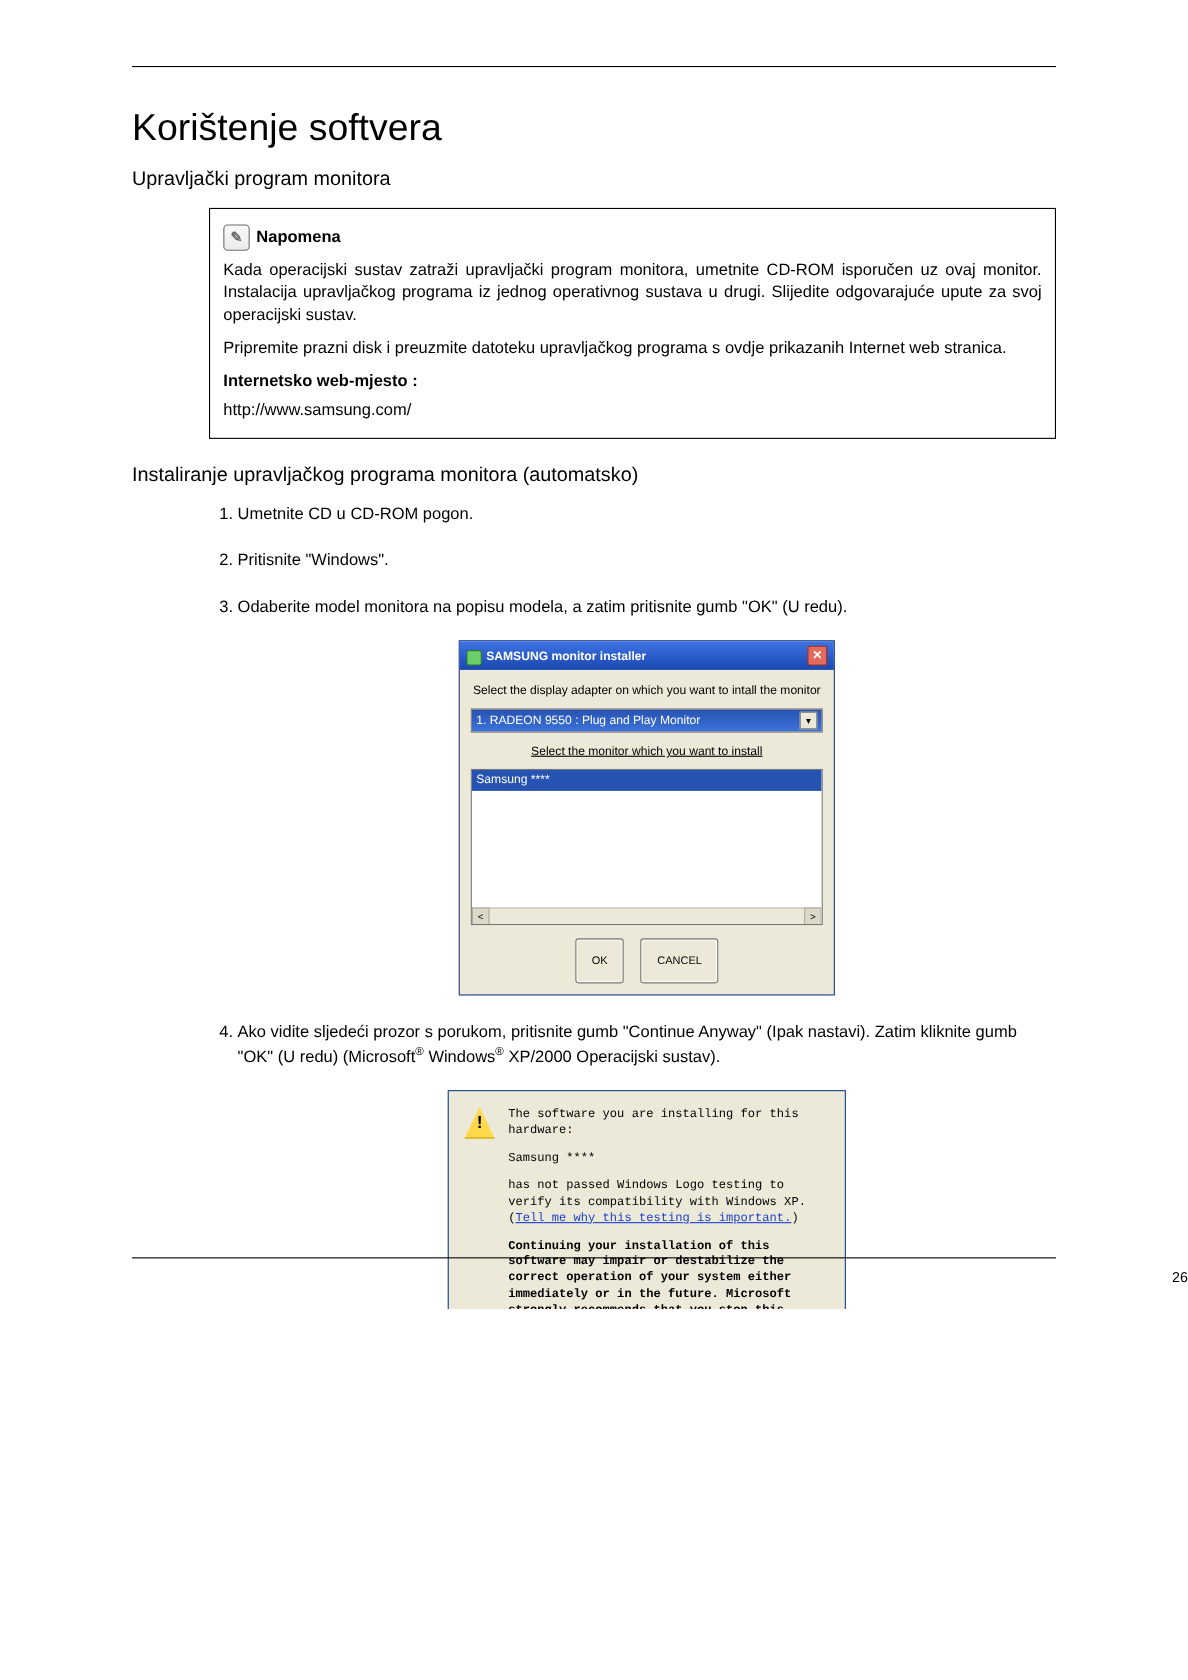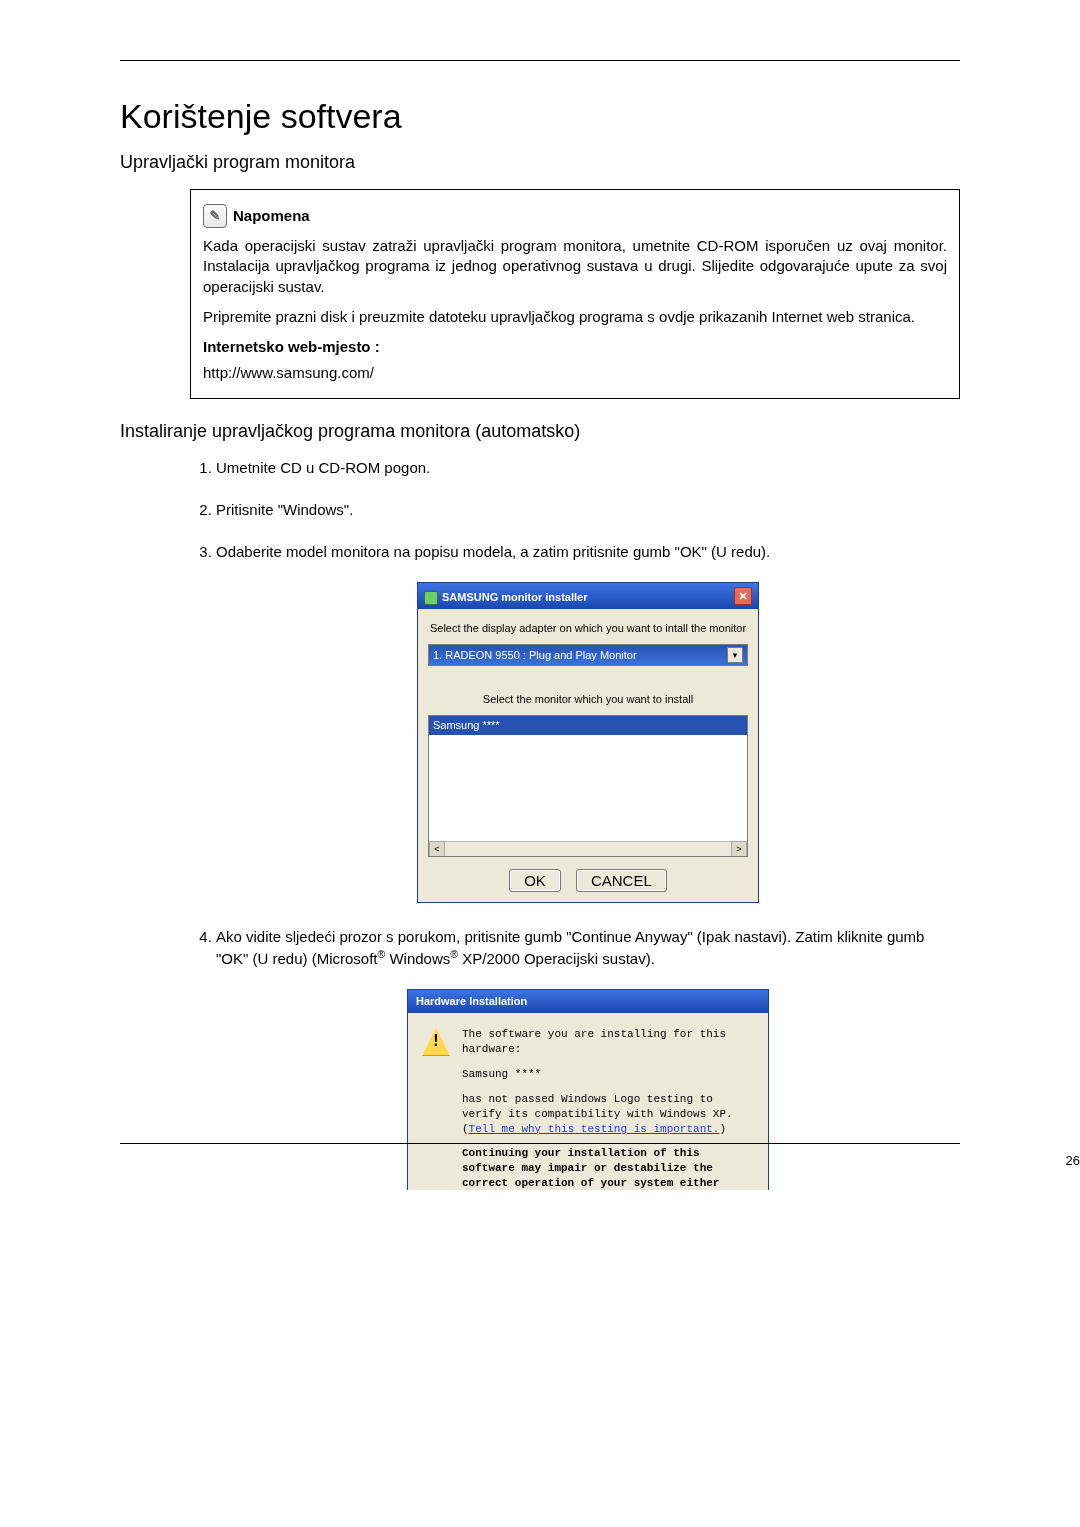--- a/index.html
+++ b/index.html
@@ -126,22 +126,22 @@
     background:#ece9d8; border-top:1px solid #bbb;
     display:flex; justify-content:space-between; align-items:center;
   }
   .hscroll .arrow {
     width:14px; height:14px; display:flex;align-items:center;justify-content:center;
     background:#dcd9c8; border:1px solid #aaa; font-size:9px;
   }
   .dlg1 .buttons { text-align:center; margin-top:12px; }
   .xp-btn {
     font-family: Tahoma, Arial, sans-serif;
-    font-size: 15px;
-    padding: 2px 14px;
+    font-size: 10px;
+    padding: 14px 14px;
     background: #ece9d8;
     border: 1px solid #7a7a7a;
     border-radius: 3px;
     box-shadow: 0 0 0 1px #fff inset;
     margin: 0 6px;
   }
 
   
   .dlg2 {
     width: 360px;
@@ -227,41 +227,40 @@
             <span>SAMSUNG monitor installer</span>
           </span>
           <span class="close-btn">✕</span>
         </div>
         <div class="body">
           <div class="centered">Select the display adapter on which you want to intall the monitor</div>
           <div class="combo">
             <span>1. RADEON 9550 : Plug and Play Monitor</span>
             <span class="chev">▾</span>
           </div>
-          <div class="centered" style="margin-top:26px;">Select the monitor which you want to install</div>
+          <div class="centered" style="margin-top:10px;text-decoration:underline;">Select the monitor which you want to install</div>
           <div class="listbox">
             <span class="sel">Samsung ****</span>
             <div class="hscroll">
               <span class="arrow">&lt;</span>
               <span class="arrow">&gt;</span>
             </div>
           </div>
           <div class="buttons">
             <button class="xp-btn">OK</button>
             <button class="xp-btn">CANCEL</button>
           </div>
         </div>
       </div>
     </li>
     <li>
       <span>Ako vidite sljedeći prozor s porukom, pritisnite gumb "Continue Anyway" (Ipak nastavi). Zatim kliknite gumb "OK" (U redu) (Microsoft</span><sup>®</sup><span> Windows</span><sup>®</sup><span> XP/2000 Operacijski sustav).</span>
 
       
       <div class="figure dlg2" style="margin-top:20px;">
-        <div class="titlebar">Hardware Installation</div>
         <div class="body">
           <div class="warn-icon">!</div>
           <div class="content">
             <p>The software you are installing for this hardware:</p>
             <p>Samsung ****</p>
             <p>
               <span>has not passed Windows Logo testing to verify its compatibility with Windows XP. (</span><span class="link">Tell me why this testing is important.</span><span>)</span>
             </p>
             <p class="warn-bold">Continuing your installation of this software may impair or destabilize the correct operation of your system either immediately or in the future. Microsoft strongly recommends that you stop this installation now and contact the hardware vendor for software that has passed Windows Logo testing.</p>
           </div>

